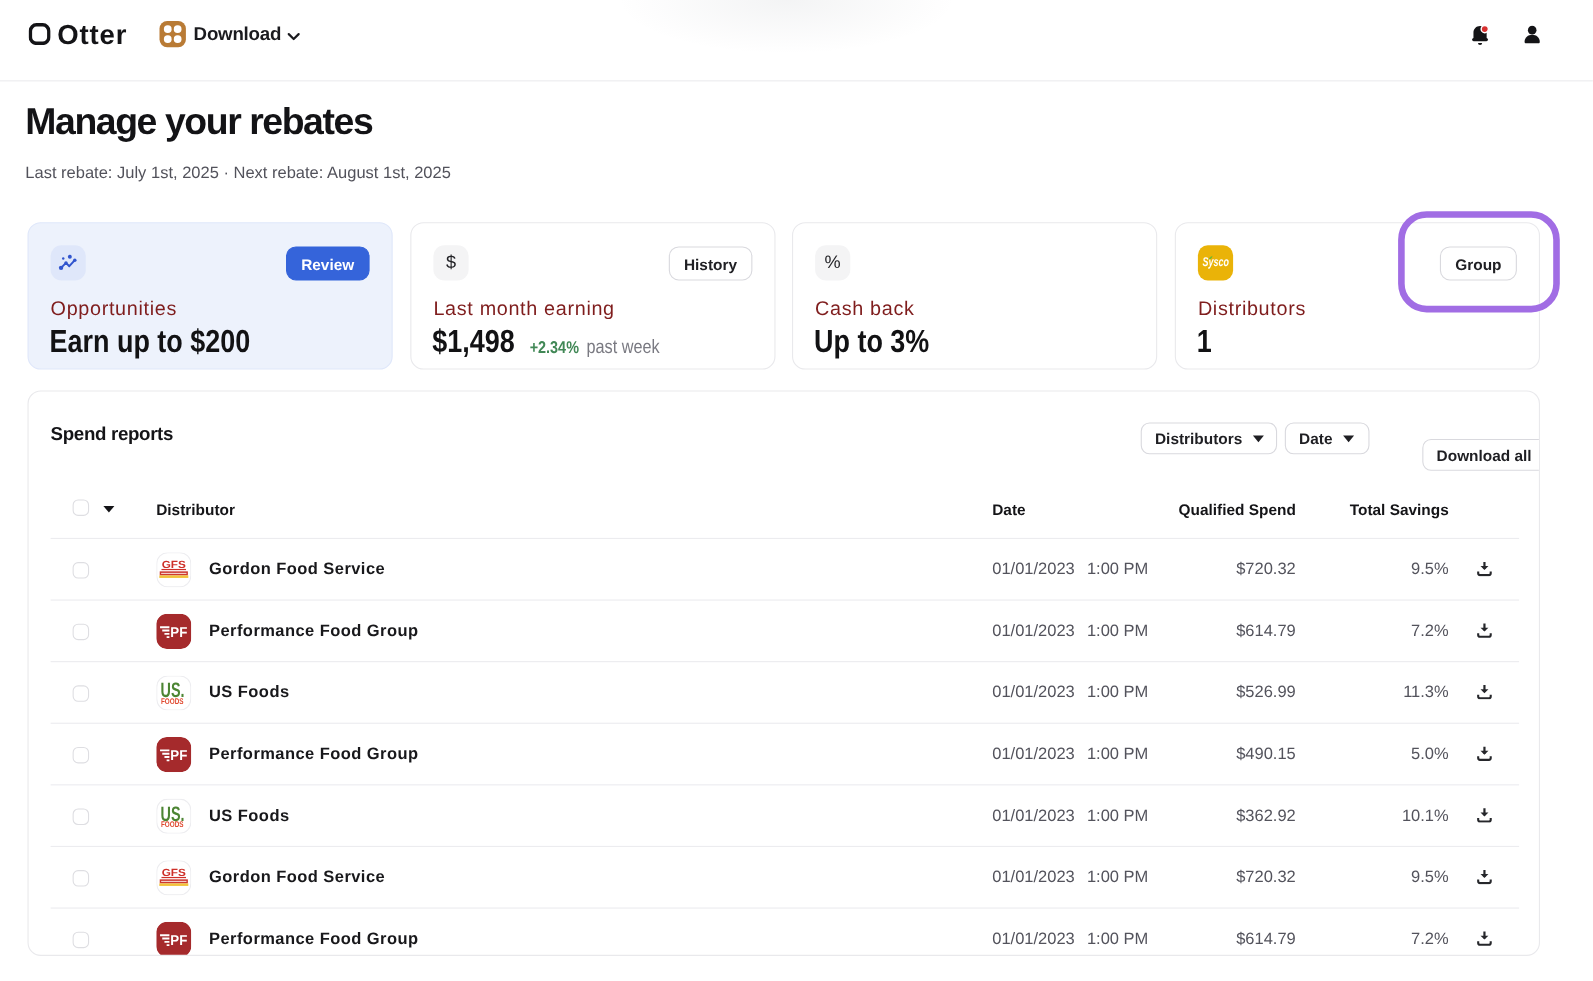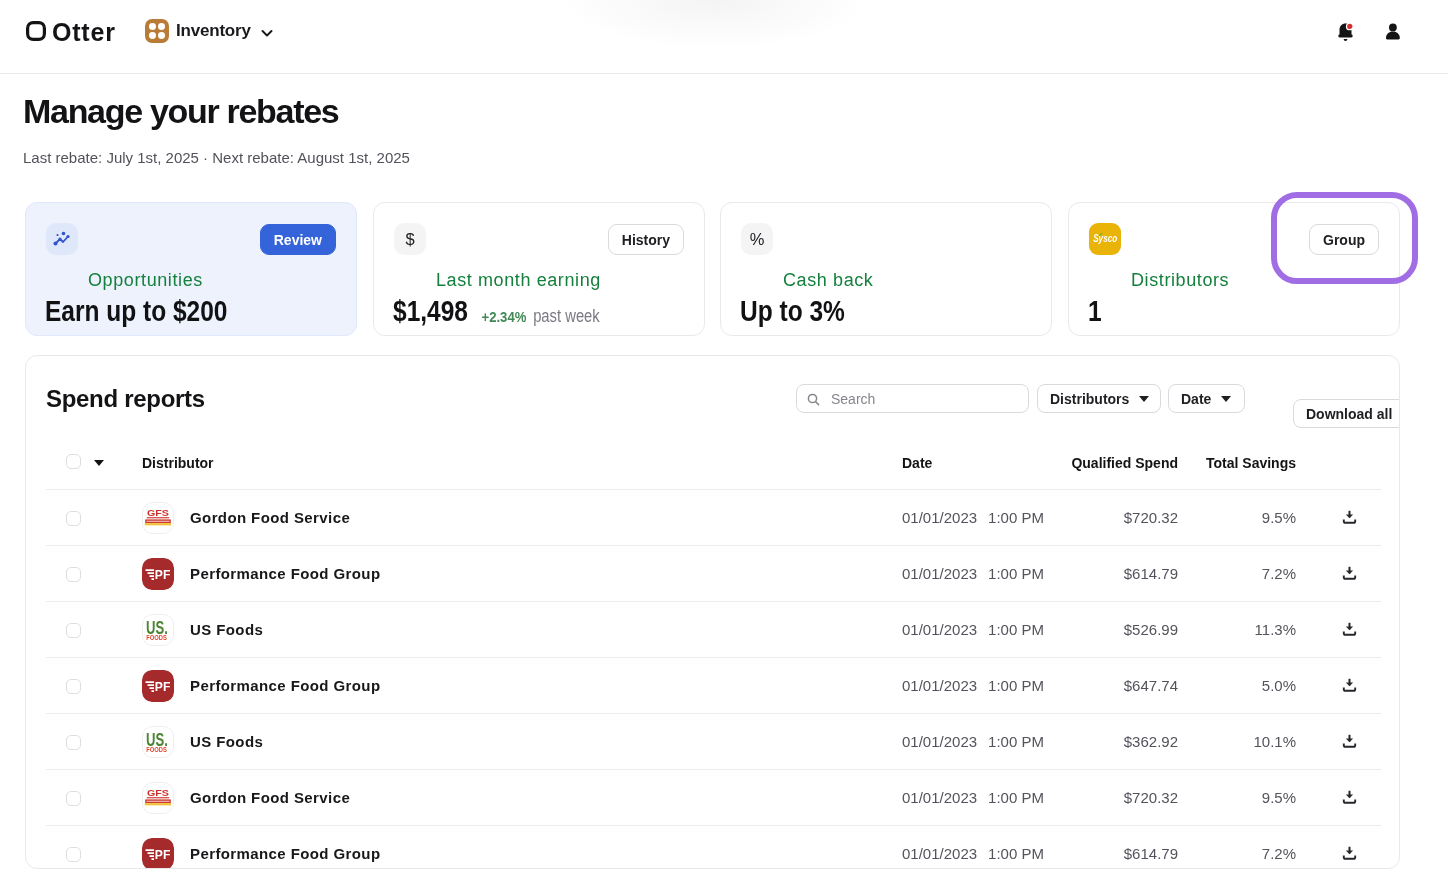--- a/index.html
+++ b/index.html
@@ -25,35 +25,35 @@
   
   .card { top:202px; width:332px; height:134px; border-radius:12px; border:1px solid #e9e9ec; background:#fff; }
   #card1 { left:25px;  background:#edf2fc; border-color:#dfe7fa; }
   #card2 { left:373px; }
   #card3 { left:720px; }
   #card4 { left:1068px; }
   .ic { position:absolute; left:20px; top:20px; width:32px; height:32px; border-radius:10px;
         background:#f4f4f5; display:flex; align-items:center; justify-content:center;
         font-size:16.5px; font-weight:400; color:#222226; }
   #card1 .ic { background:#dfe7fa; }
-  .lbl { position:absolute; left:20px; top:66px; font-size:18px; color:#15803d; line-height:22px; letter-spacing:0.6px;margin-left:42px; }
+  .lbl { position:absolute; left:20px; top:66px; font-size:18px; color:#7f1d1d; line-height:22px; letter-spacing:0.6px; }
   .val { position:absolute; left:19px; top:90px; font-size:29px; font-weight:700; color:#121214; line-height:36px; letter-spacing:0; transform:scaleX(0.845); transform-origin:0 50%; white-space:nowrap; }
   .btn { position:absolute; right:20px; top:21px; height:31px; border-radius:9px; border:1px solid #d9d9de;
          background:#fff; color:#202024; font-size:14px; font-weight:700; padding:0 13px;
          display:flex; align-items:center; justify-content:center; }
   .btn.blue { background:#3564da; border-color:#3564da; color:#fff; }
   .delta { font-size:15.5px; font-weight:700; color:#418856; letter-spacing:0; margin-left:8px; position:relative; top:1.2px; }
   .pw { font-size:17.5px; font-weight:400; color:#7a7a82; letter-spacing:0; position:relative; top:1px; }
 
   
   #ann { left:1271px; top:192px; width:147px; height:92px; border:6px solid #a16de4; border-radius:26px; }
 
   
   #panel { left:25px; top:355px; width:1375px; height:514px; border:1px solid #e9e9ec; border-radius:12px; overflow:hidden; background:#fff; }
-  #spendTitle { left:20px; top:29px; font-size:24px; font-weight:700; color:#141417; letter-spacing:-0.3px; }
+  #spendTitle { left:20px; top:29px; font-size:17px; font-weight:700; color:#141417; letter-spacing:-0.3px; }
   .ctl { position:absolute; top:28px; height:29px; border:1px solid #d9d9de; border-radius:8px; background:#fff;
          display:flex; align-items:center; font-size:14px; color:#1f1f23; font-weight:700; }
   #search { left:770px; width:233px; color:#85858d; font-weight:400; padding-left:34px; }
   #fDist { left:1011px; width:124px; padding-left:12px; }
   #fDate { left:1142px; width:77px; padding-left:12px; }
   #fDl   { left:1267px; width:140px; padding-left:12px;margin-top:15px; }
   .caret { width:0; height:0; border-left:5.5px solid transparent; border-right:5.5px solid transparent;
            border-top:6.5px solid #1f1f23; margin-left:10px; }
 
   
@@ -63,41 +63,41 @@
   #thead .hcaret { position:absolute; left:68px; top:12px; width:0; height:0;
       border-left:5px solid transparent; border-right:5px solid transparent; border-top:6px solid #141417; }
   .row { left:0; width:1375px; height:56px; font-size:15px; }
   #thead::after, .row::after { content:''; position:absolute; left:20px; right:20px; bottom:0; height:1px; background:#ececef; }
   .row:last-child::after { display:none; }
   .row .cb { top:21px; }
   .row .logo { position:absolute; left:116px; top:12px; width:32px; height:32px; border-radius:9px; overflow:hidden; }
   .row .nm { position:absolute; left:164px; top:19px; font-weight:700; color:#18181b; letter-spacing:0.4px; }
   .cDate  { position:absolute; left:876px; color:#53535c; }
   .cSpend { position:absolute; right:223px; color:#53535c; }
-  .cSave  { position:absolute; right:105px; color:#53535c; }
+  .cSave  { position:absolute; right:84px; color:#53535c; }
   #thead .cDate, #thead .cSpend, #thead .cSave { color:#141417; font-weight:700; }
   .row .cDate, .row .cSpend, .row .cSave { top:19px; }
   .dlic { position:absolute; left:1316px; top:20px; }
 </style>
 </head>
 <body>
 <div id="blob" class="abs"></div>
 
 <div id="hdr" class="abs">
   <svg class="abs" style="left:26px;top:21px" width="20" height="20" viewBox="0 0 20 20">
     <rect x="1.6" y="1.6" width="16.8" height="16.8" rx="5.6" fill="none" stroke="#141417" stroke-width="3.2"></rect>
   </svg>
   <div id="otterTxt" class="abs">Otter</div>
   <div id="invIcon" class="abs">
     <i style="left:4.4px;top:4.4px"></i>
       <i style="left:12.8px;top:4.4px"></i>
     <i style="left:4.4px;top:12.8px"></i>
       <i style="left:12.8px;top:12.8px"></i>
   </div>
-  <div id="invTxt" class="abs">Inventory</div>
+  <div id="invTxt" class="abs">Download</div>
   <svg class="abs" style="left:259px;top:25px" width="16" height="16" viewBox="0 0 16 16">
     <path d="M3.5 6l4.5 4.5L12.5 6" fill="none" stroke="#1b1b1f" stroke-width="2" stroke-linecap="round" stroke-linejoin="round"></path>
   </svg>
   <svg class="abs" style="left:1335px;top:22px" width="22" height="22" viewBox="0 0 22 22">
     <path d="M10.5 1.6c-3.5 0-6 2.6-6 6.1v5.5h12v-5.5c0-3.5-2.5-6.1-6-6.1z" fill="#141417"></path>
     <rect x="3.3" y="12.6" width="14.4" height="2.8" rx="1.4" fill="#141417"></rect>
     <path d="M8.6 17h3.8a1.9 1.9 0 0 1-3.8 0z" fill="#141417"></path>
     <circle cx="14.8" cy="4.4" r="3.3" fill="#d7302f" stroke="#fff" stroke-width="1.3"></circle>
   </svg>
   <svg class="abs" style="left:1384px;top:23px" width="19" height="19" viewBox="0 0 19 19">
@@ -148,27 +148,20 @@
   <div class="btn">Group</div>
   <div class="lbl">Distributors</div>
   <div class="val">1</div>
 </div>
 
 <div id="ann" class="abs"></div>
 
 <div id="panel" class="abs">
   <div id="spendTitle" class="abs">Spend reports</div>
 
-  <div id="search" class="ctl abs">
-    <svg class="abs" style="left:10px;top:8px" width="13" height="13" viewBox="0 0 13 13">
-      <circle cx="5.5" cy="5.5" r="4.1" fill="none" stroke="#85858d" stroke-width="1.5"></circle>
-      <path d="M8.7 8.7l2.9 2.9" stroke="#85858d" stroke-width="1.5" stroke-linecap="round"></path>
-    </svg>
-    Search
-  </div>
   <div id="fDist" class="ctl abs">Distributors<span class="caret"></span></div>
   <div id="fDate" class="ctl abs">Date<span class="caret"></span></div>
   <div id="fDl" class="ctl abs">Download all
     <svg style="margin-left:8px" width="14" height="14" viewBox="0 0 14 14">
       <path d="M7 1.2v7M4 5.4l3 3 3-3" fill="none" stroke="#1f1f23" stroke-width="1.7" stroke-linecap="round" stroke-linejoin="round"></path>
       <path d="M1.6 10.4v1.2c0 .7.5 1.2 1.2 1.2h8.4c.7 0 1.2-.5 1.2-1.2v-1.2" fill="none" stroke="#1f1f23" stroke-width="1.7" stroke-linecap="round"></path>
     </svg>
   </div>
 
   <div id="thead" class="abs">
@@ -245,21 +238,21 @@
           <g stroke="#fff" stroke-width="1.7">
             <path d="M3.5 12.2h8.5"></path>
             <path d="M5.5 15.2h6.5"></path>
             <path d="M7.5 18.2h4.5"></path>
             <path d="M9.5 21.2h2.5"></path>
           </g>
           <text x="12.8" y="21.2" font-family="Liberation Sans" font-size="13" font-weight="700" fill="#fff" textLength="15.5" lengthAdjust="spacingAndGlyphs">PF</text>
         </svg></span>
     <span class="nm">Performance Food Group</span>
     <span class="cDate">01/01/2023<i style="display:inline-block;width:11px"></i>1:00 PM</span>
-    <span class="cSpend">$647.74</span>
+    <span class="cSpend">$490.15</span>
     <span class="cSave">5.0%</span>
     <span class="dlic"><svg width="15" height="14" viewBox="0 0 15 14">
           <path d="M7.5 0.8v6.4" stroke="#26272b" stroke-width="2"></path>
           <path d="M3.9 4.6l3.6 3.6 3.6-3.6z" fill="#26272b"></path>
           <path d="M1.8 9.6v1.6c0 .9.7 1.6 1.6 1.6h8.2c.9 0 1.6-.7 1.6-1.6V9.6" fill="none" stroke="#26272b" stroke-width="1.9"></path>
         </svg></span>
     </div>
     <div class="row abs" style="top: 358px;">
       <span class="cb abs"></span>
     <span class="logo"><svg width="32" height="32" viewBox="0 0 32 32">

